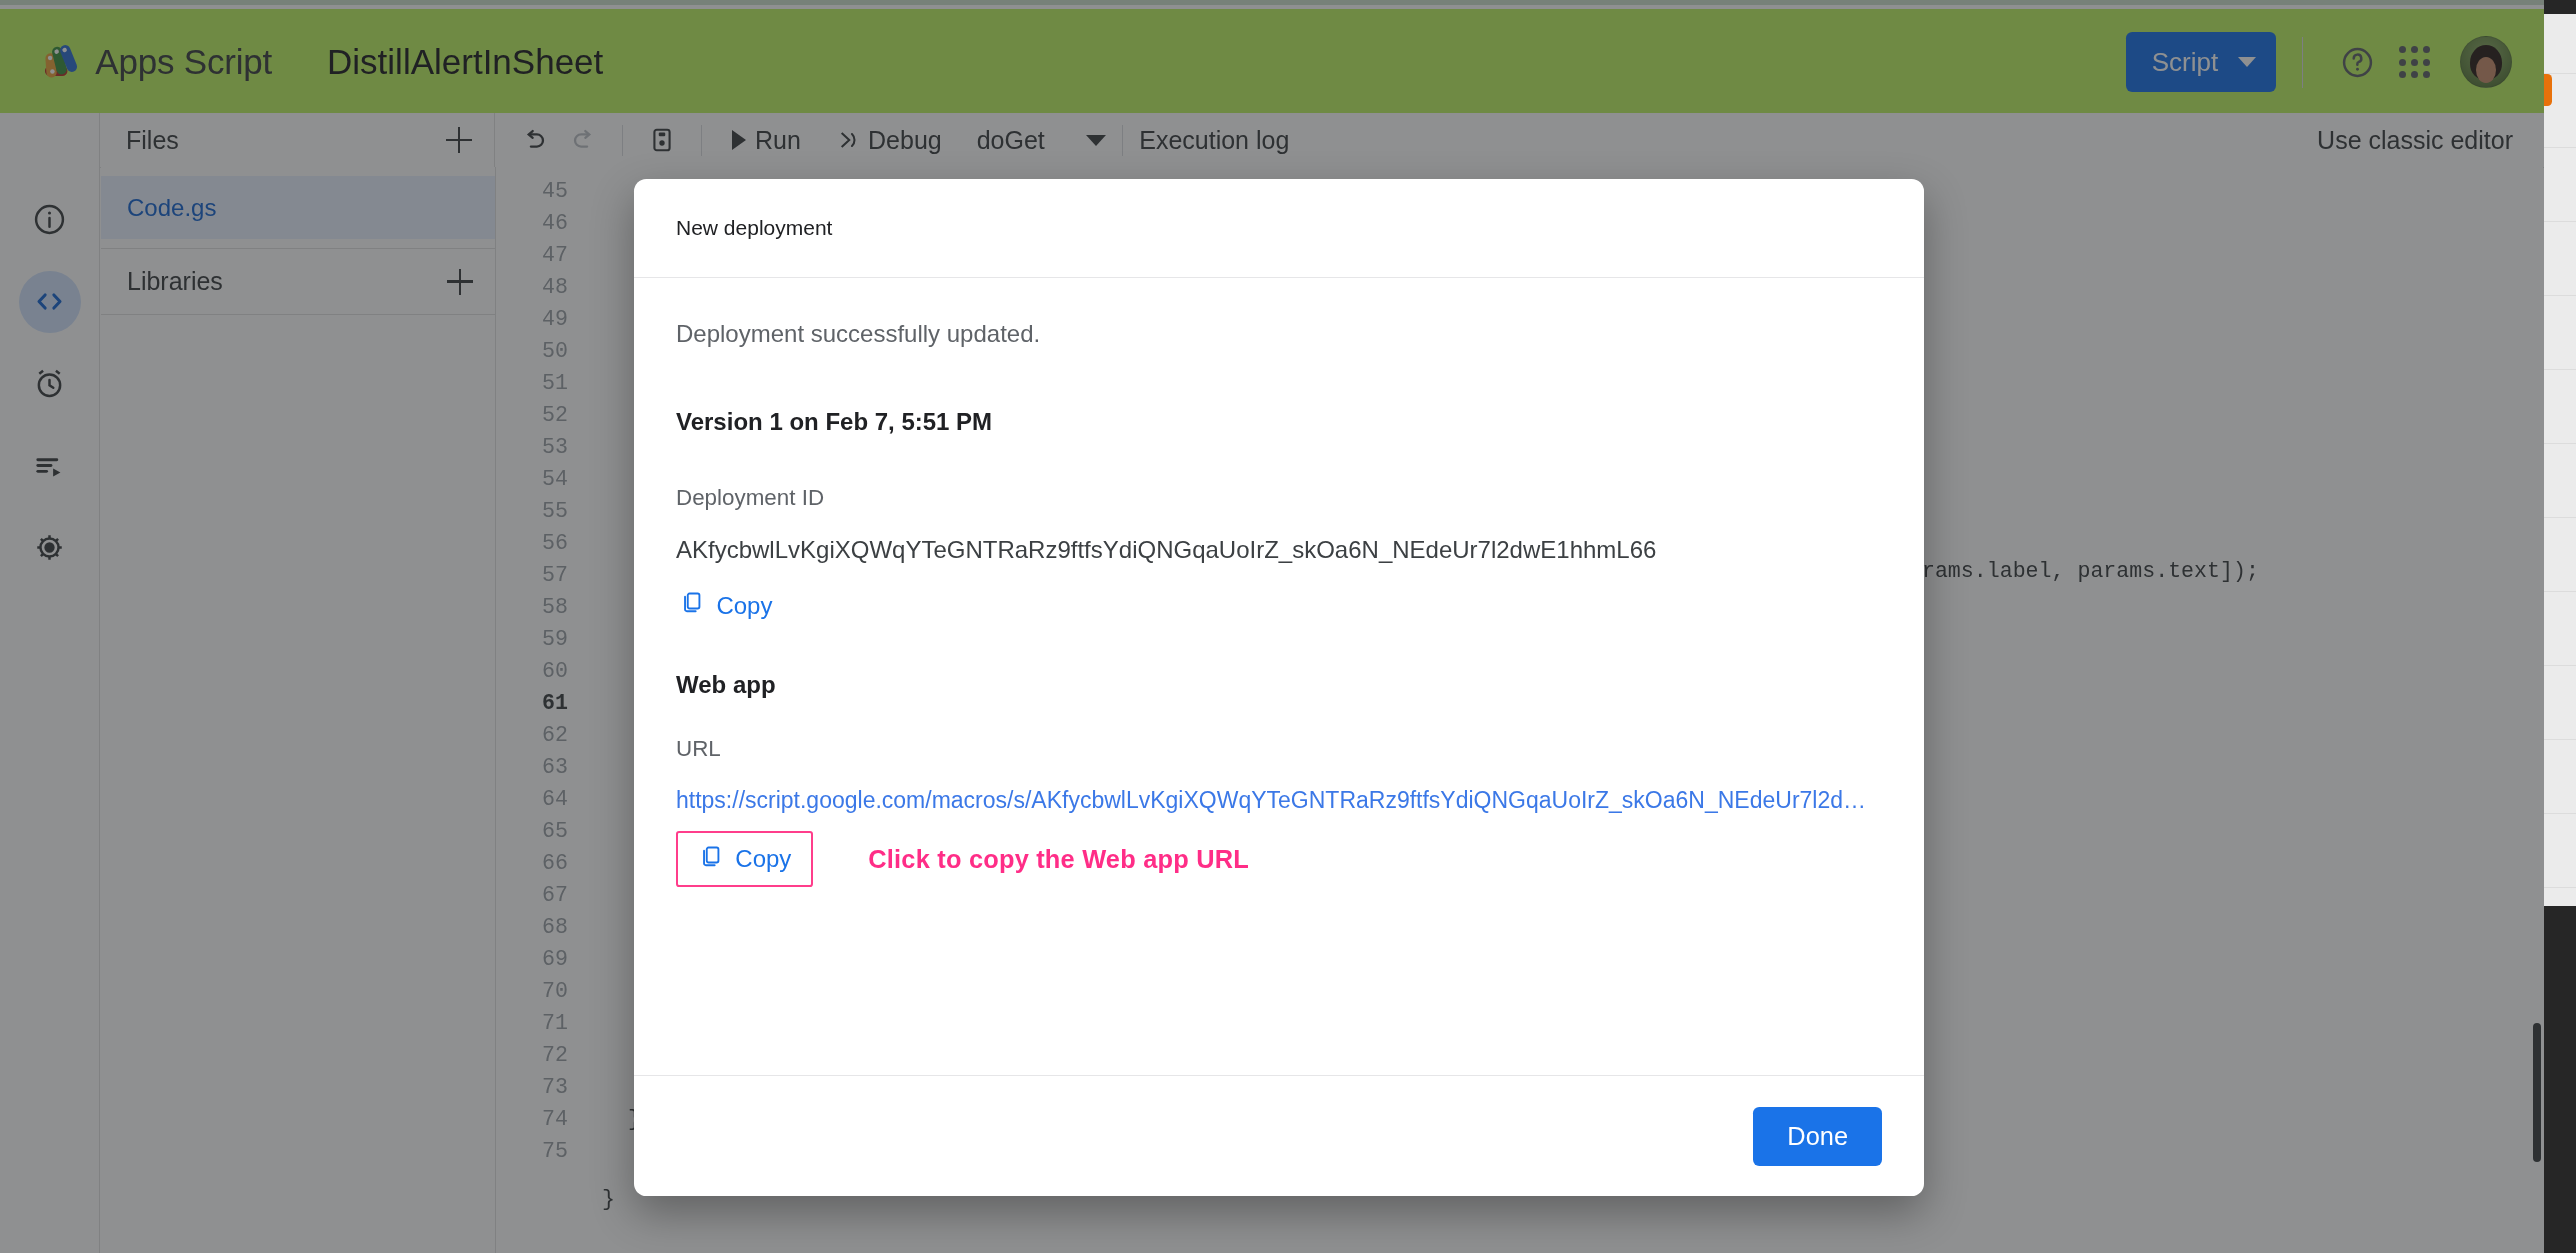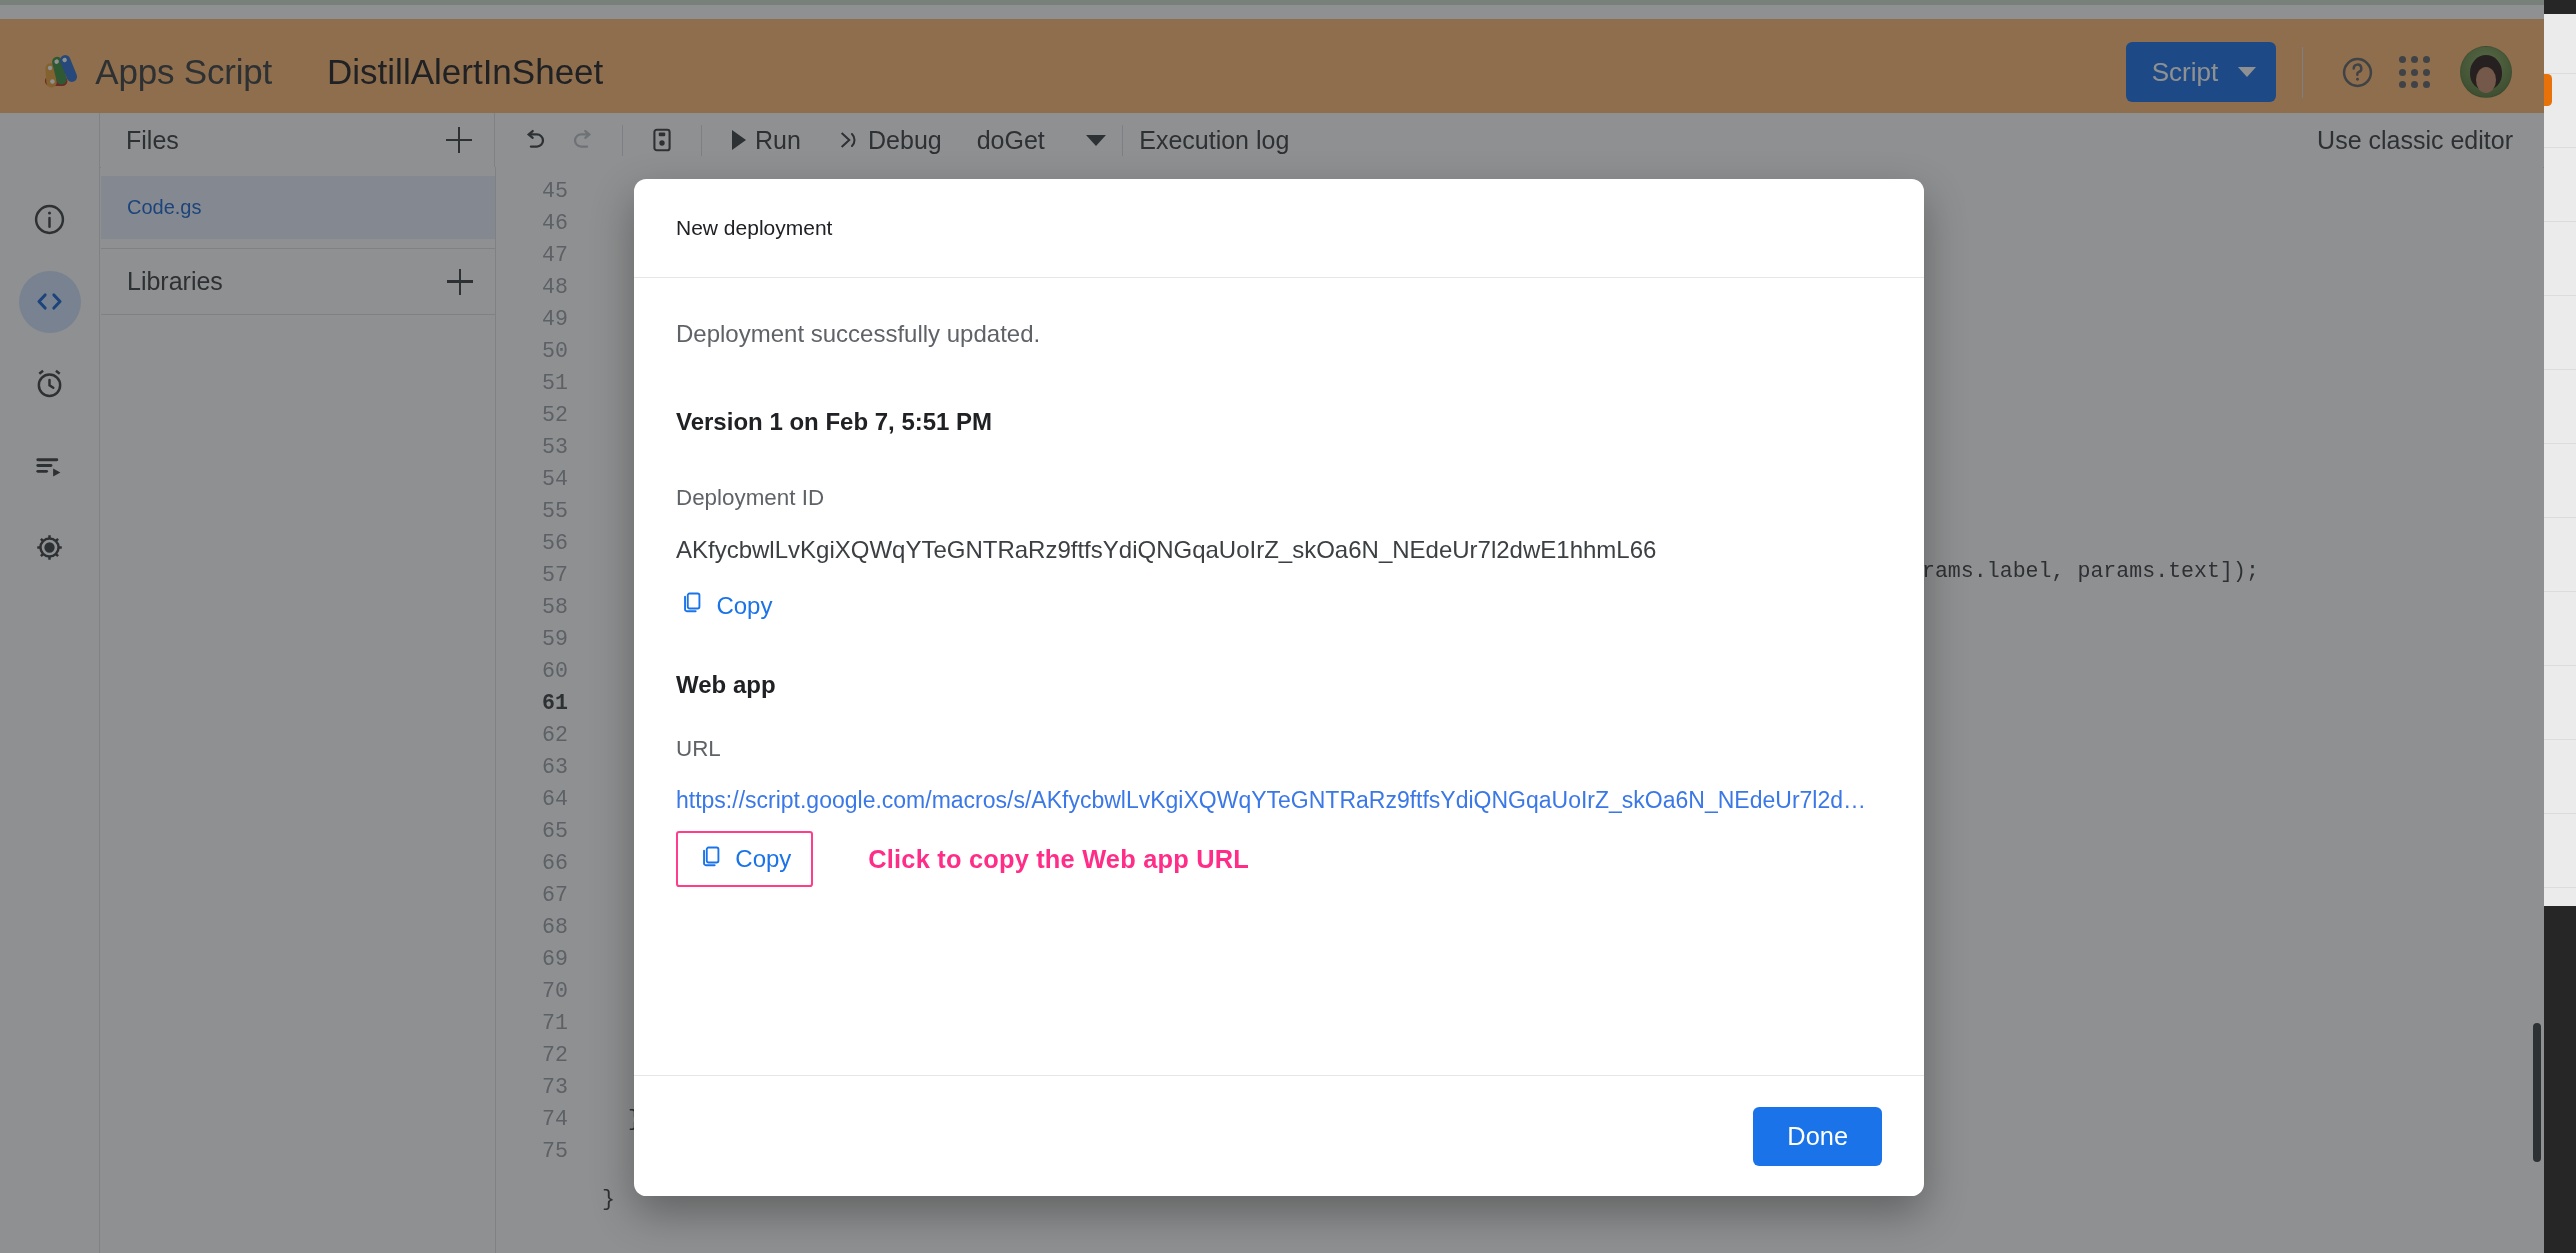--- a/index.html
+++ b/index.html
@@ -24,23 +24,23 @@
   }
   
   .top-edge-strip {
     position: absolute; left: 0; top: 0;
     width: 2544px; height: 4.6px;
     background: #cfe0cf;
   }
 
   
   .header {
-    position: absolute; left: 0; top: 19px;
+    position: absolute; left: 0; top: 9px;
     width: 2544px; height: 107px;
-    background: #fdba74;
+    background: #bef264;
     border-bottom: 0.8px solid #e0e0e0;
     display: flex; align-items: center;
   }
   .logo-wrap {
     margin-left: 35px;
     width: 48px; height: 48px;
     display: flex; align-items: center; justify-content: center;
   }
   .app-name {
     margin-left: 12.3px;
@@ -208,21 +208,21 @@
   .files-panel {
     position: absolute; left: 101px; top: 167px;
     width: 395px; height: 1086px;
     background: #ffffff;
     border-right: 0.8px solid #e0e0e0;
   }
   .file-row {
     height: 63px;
     display: flex; align-items: center;
     padding: 0 26px;
-    font-size: 20px; color: #1967d2;
+    font-size: 24px; color: #1967d2;
     cursor: pointer;
   }
   .file-row.selected { background: #e8f0fe; }
   .files-sub-divider { height: 0.8px; background: #e0e0e0; }
   .section-head {
     height: 66px; display: flex; align-items: center;
     padding: 0 21.6px 0 26px;
     border-bottom: 0.8px solid #e0e0e0;
   }
   .section-head .t { font-size: 25px; color: #3c4043; }

